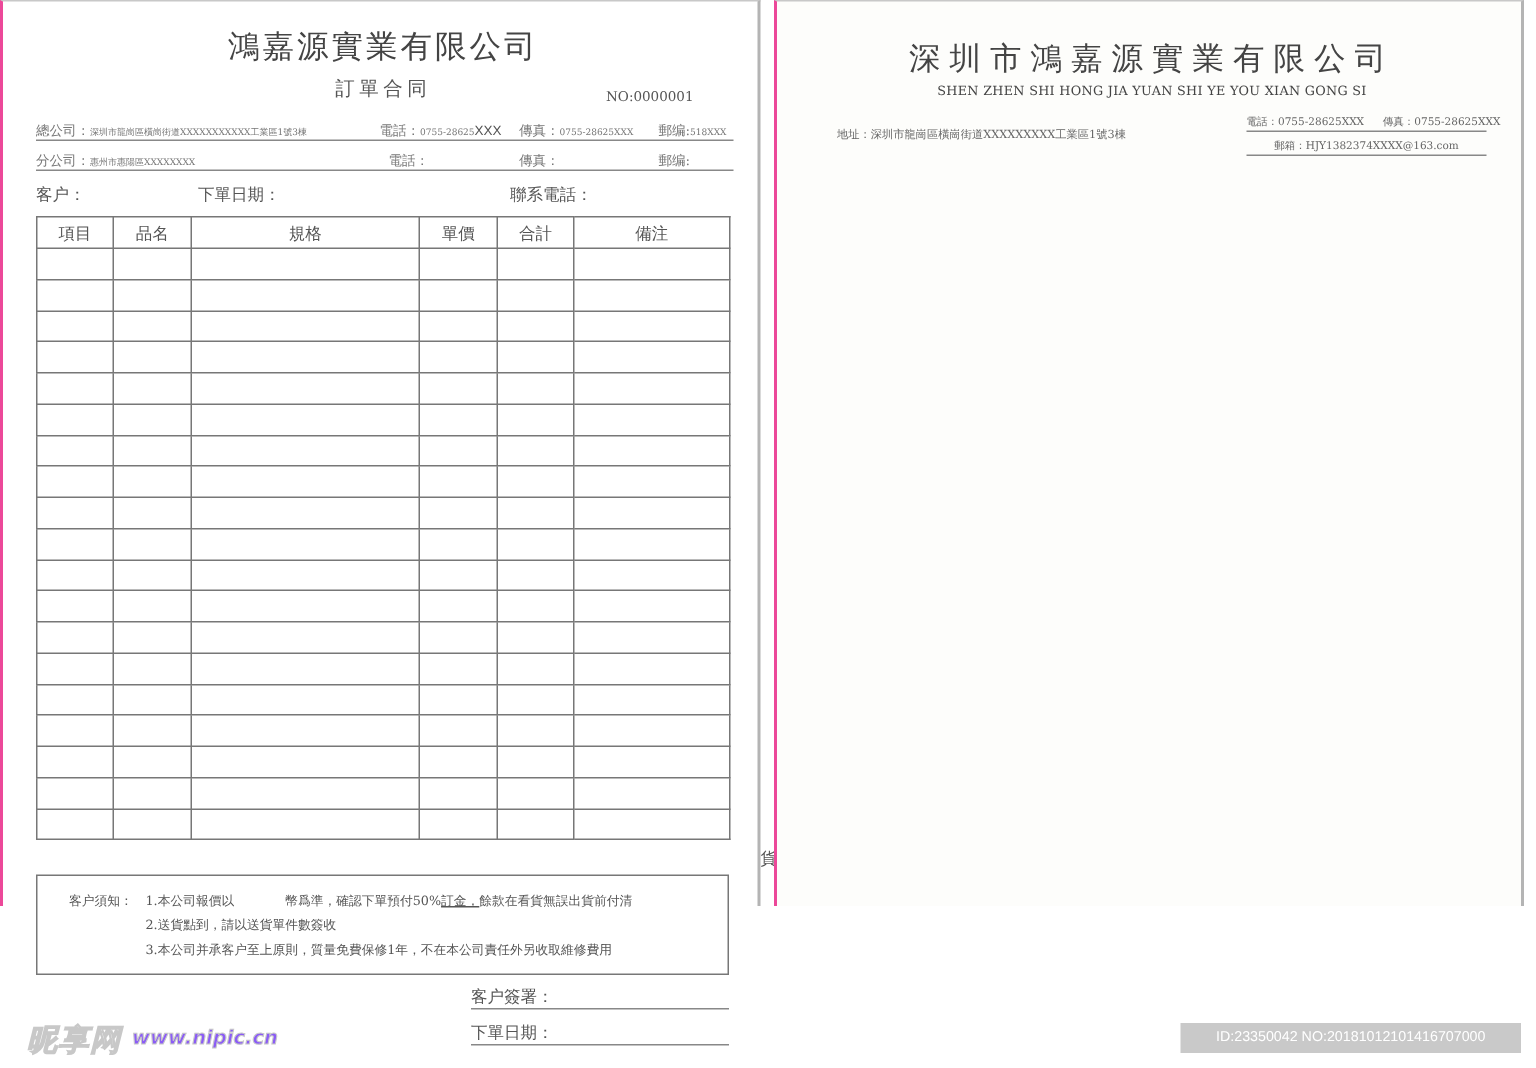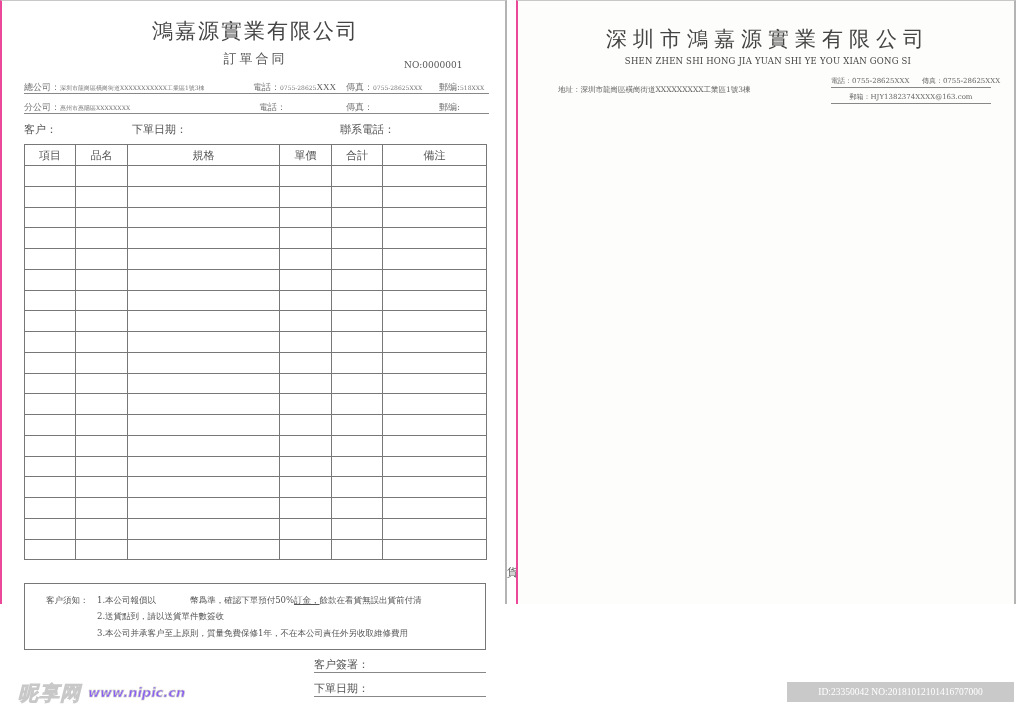--- a/index.html
+++ b/index.html
@@ -58,38 +58,38 @@
   .watermark-url { left: 86px; top: 684px; font-size: 13px; color: #8b5cf6; font-style: italic; font-weight: bold;
     -webkit-text-stroke: 0.7px #c8c8c8; font-family: "DejaVu Sans", sans-serif; }
 
   
   .r-title { left: 0; width: 500px; text-align: center; top: 24px; font-size: 21px; letter-spacing: 6px; color: #444; }
   .r-pinyin { left: 0; width: 500px; text-align: center; top: 55px; font-size: 8.5px; color: #444; letter-spacing: 0.2px; }
   .r-addr { left: 40px; top: 84px; font-size: 7.5px; color: #666; }
   .r-contact { left: 313px; width: 160px; font-size: 7px; color: #666; border-bottom: 1px solid #888; height: 11px; text-align: center; }
   .id-badge {
     position: absolute; left: 787px; top: 682px; width: 227px; height: 20px;
-    background: #c9c9c9; color: #fff; font-family: Liberation Serif, serif; font-size: 9.5px;
+    background: #c9c9c9; color: #fff; font-family: Liberation Sans, sans-serif; font-size: 9.5px;
     line-height: 20px; text-align: center;
   }
 </style>
 </head>
 <body>
 
 <div class="page" id="page-left">
   <div class="abs co-title">鴻嘉源實業有限公司</div>
   <div class="abs doc-title">訂單合同</div>
   <div class="abs doc-no">NO:0000001</div>
 
   <div class="abs info-line" id="hq-line">
     <span class="cell" style="left:0">
       <span class="lbl">總公司：</span><span class="sm">深圳市龍崗區橫崗街道XXXXXXXXXXX工業區1號3棟</span>
     </span>
     <span class="cell" style="left:229px">
-      <span class="lbl">電話：</span><span class="sm">0755-28625</span><span style="font-size:9px;color:#555;font-family:Liberation Serif, serif;">XXX</span>
+      <span class="lbl">電話：</span><span class="sm">0755-28625</span><span style="font-size:9px;color:#555;font-family:Liberation Sans, sans-serif;">XXX</span>
     </span>
     <span class="cell" style="left:322px">
       <span class="lbl">傳真：</span><span class="sm">0755-28625XXX</span>
     </span>
     <span class="cell" style="left:415px">
       <span class="lbl">郵编:</span><span class="sm">518XXX</span>
     </span>
   </div>
 
   <div class="abs info-line" id="br-line">

